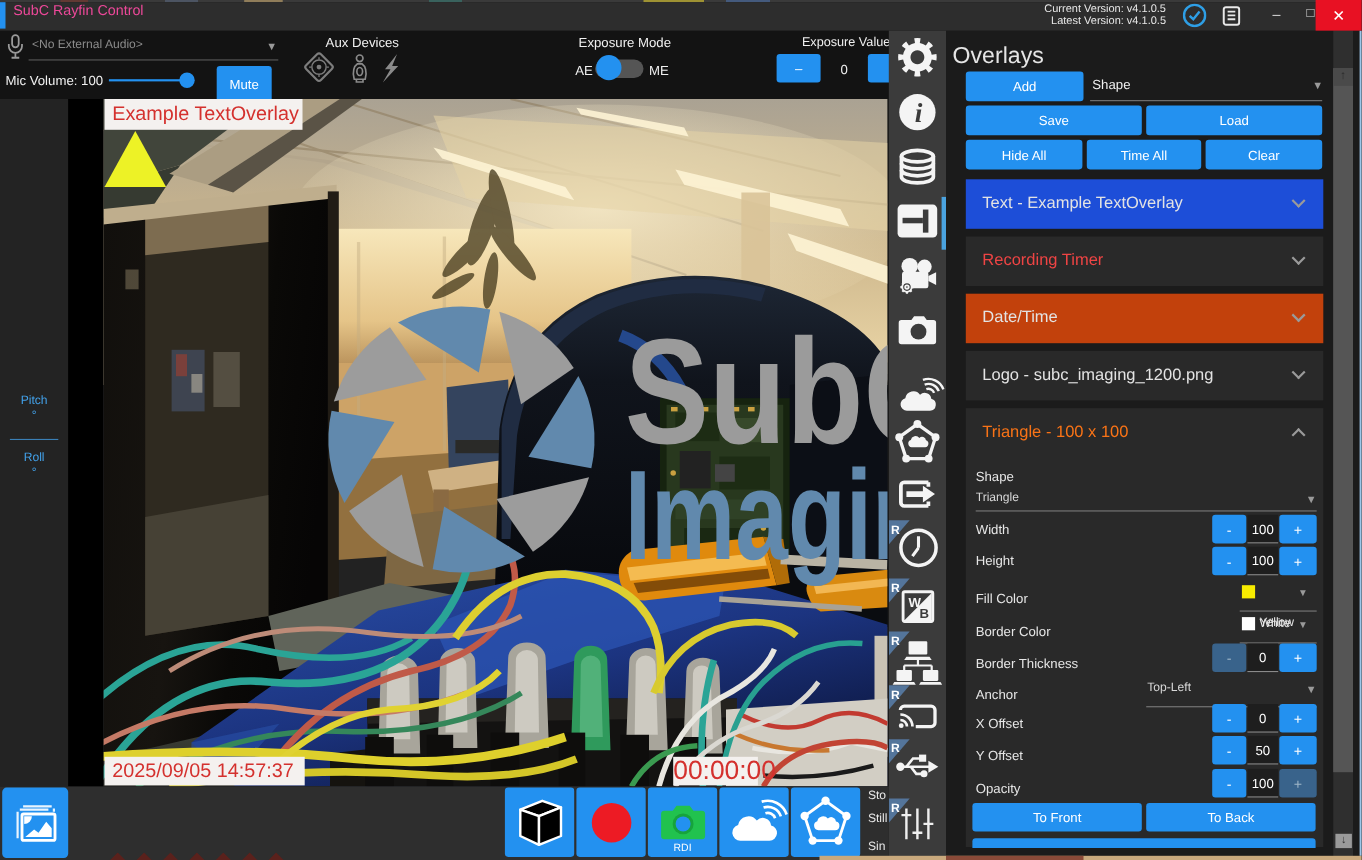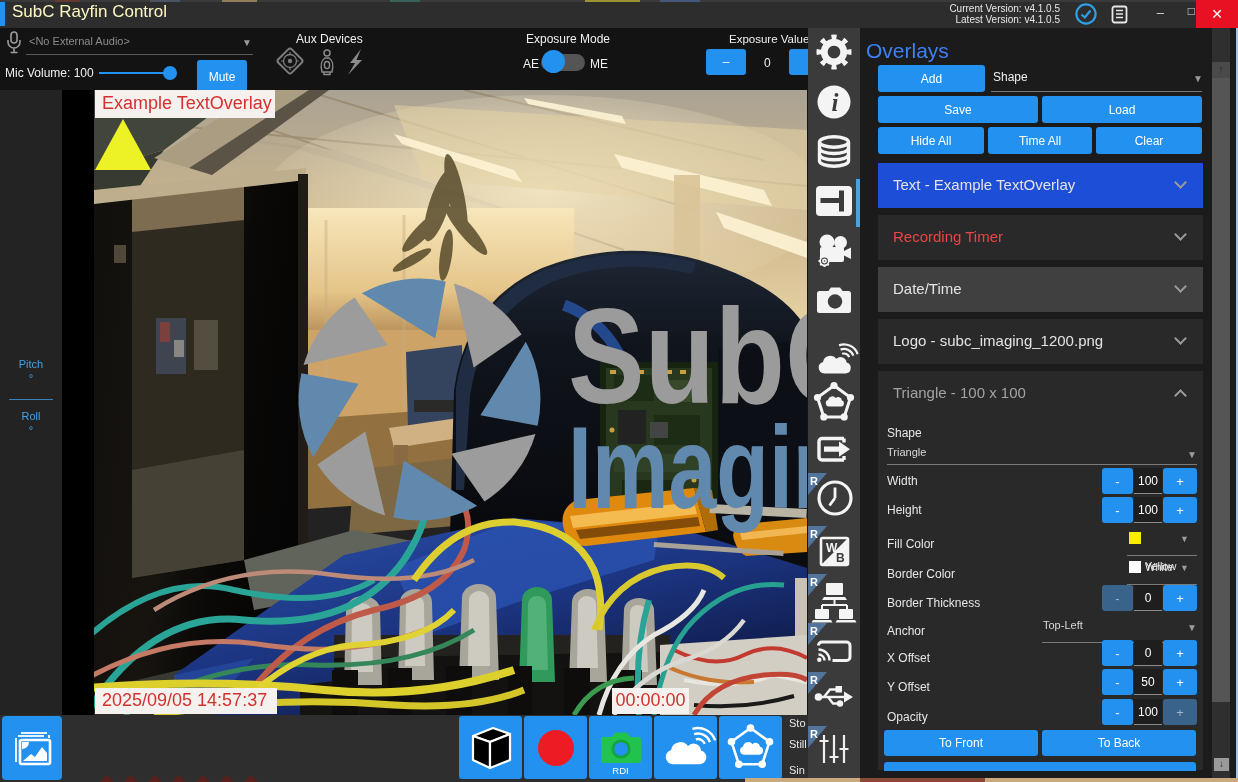--- a/index.html
+++ b/index.html
@@ -31,21 +31,21 @@
   <div class="abs" id="sliver" style="left:0;top:0;width:1238px;height:2px;background:#3a3a3a;"></div>
   <div class="abs" style="left:55px;top:0;width:25px;height:2px;background:#6a3a32;opacity:0.85;"></div>
   <div class="abs" style="left:150px;top:0;width:30px;height:2px;background:#50596a;opacity:0.85;"></div>
   <div class="abs" style="left:222px;top:0;width:35px;height:2px;background:#a08a60;opacity:0.85;"></div>
   <div class="abs" style="left:390px;top:0;width:30px;height:2px;background:#3a6a64;opacity:0.85;"></div>
   <div class="abs" style="left:585px;top:0;width:55px;height:2px;background:#b0a233;opacity:0.85;"></div>
   <div class="abs" style="left:660px;top:0;width:40px;height:2px;background:#47608a;opacity:0.85;"></div>
 
   <div class="abs" id="titlebar" style="left:0;top:2px;width:1238px;height:26px;background:#2d2d2d;">
     <div class="abs" style="left:0;top:0;width:5px;height:24px;background:#2391f0;"></div>
-    <div class="abs" style="left:12px;top:0px;color:#fef9c3;font-size:17px;">SubC Rayfin Control</div>
+    <div class="abs" style="left:12px;top:0px;color:#ec4899;font-size:13px;">SubC Rayfin Control</div>
     <div class="abs" style="right:178px;top:1px;color:#e8e8e8;font-size:10px;text-align:right;line-height:11px;">Current Version: v4.1.0.5<br>Latest Version: v4.1.0.5</div>
     <div class="abs" id="chk" style="right:141px;top:1px;width:22px;height:22px;">
       <svg width="22" height="22" viewBox="0 0 22 22">
         <circle cx="11" cy="11" r="9.6" fill="none" stroke="#2e9fe6" stroke-width="2.2"></circle>
         <path d="M6.5,11.5 L9.8,14.5 L15.5,7.5" fill="none" stroke="#2e9fe6" stroke-width="2.2"></path>
       </svg>
     </div>
     <div class="abs" id="doc" style="right:109px;top:3px;width:19px;height:19px;">
       <svg width="19" height="19" viewBox="0 0 19 19">
         <rect x="2.5" y="1.5" width="14" height="16" rx="2" fill="none" stroke="#e8e8e8" stroke-width="1.8"></rect>
@@ -350,21 +350,21 @@
     <g font-family="Liberation Sans, sans-serif" font-weight="bold">
       <text x="474" y="313" font-size="136" fill="#9b9b9b" textLength="300" lengthAdjust="spacingAndGlyphs">SubC</text>
       <text x="474" y="418" font-size="116" fill="#6189ad" textLength="330" lengthAdjust="spacingAndGlyphs">Imaging</text>
     </g>
   </svg>
   </div>
 
   <div class="abs" style="left:95px;top:90px;width:180px;height:28px;background:#f4f1ef;color:#d4312e;font-size:18px;line-height:27px;padding-left:7px;">Example TextOverlay</div>
   <div class="abs" style="left:95px;top:119px;width:0;height:0;border-left:28.5px solid transparent;border-right:28.5px solid transparent;border-bottom:51px solid #edf226;"></div>
   <div class="abs" style="left:95px;top:688px;width:182px;height:26px;background:#f4f1ef;color:#d4312e;font-size:18px;line-height:25px;padding-left:7px;">2025/09/05 14:57:37</div>
-  <div class="abs" style="left:612px;top:688px;width:77px;height:26px;background:#f4f1ef;color:#d4312e;font-size:18px;line-height:25px;text-align:center;">00:00:00</div>
+  <div class="abs" style="left:612px;top:688px;width:77px;height:26px;background:#f4f1ef;color:#d4312e;font-size:24px;line-height:25px;text-align:center;">00:00:00</div>
 
   <div class="abs" id="bottombar" style="left:0;top:715px;width:808px;height:67px;background:#2e2e2e;">
     <div class="abs btn" style="left:2px;top:1px;width:60px;height:64px;border-radius:4px;" id="galbtn">
       <svg width="42" height="40" viewBox="0 0 42 40">
         <g fill="none" stroke="#fff" stroke-width="2">
           <path d="M7,8 L33,8 M5,10 L5,34" opacity="0.9"></path>
           <path d="M10,5 L36,5 M38,7 L38,10" opacity="0.9"></path>
         </g>
         <rect x="9" y="12" width="30" height="24" rx="1.5" fill="none" stroke="#fff" stroke-width="2.6"></rect>
         <path d="M11,14 h7 a7,7 0 0 1 -7,7 Z" fill="#fff"></path>
@@ -560,49 +560,49 @@
       <g>
             <path d="M0,698 L19,698 L0,720 Z" fill="#54759b"></path>
             <text x="2" y="710" font-size="11" font-weight="bold" fill="#fff">R</text>
           </g>
     </g>
     <rect x="48" y="151" width="4" height="48" fill="#4aa3df"></rect>
   </svg>
   </div>
 
   <div class="abs" id="panel" style="left:860px;top:28px;width:352px;height:754px;background:#1b1b1b;">
-    <div class="abs" style="left:6px;top:11px;color:#3b82f6;font-size:21px;">Overlays</div>
+    <div class="abs" style="left:6px;top:11px;color:#e5e5e5;font-size:21px;">Overlays</div>
     <div class="abs btn" style="left:18px;top:37px;width:107px;height:27px;">Add</div>
     <div class="abs" style="left:133px;top:42px;color:#f0f0f0;font-size:12px;">Shape</div>
     <div class="abs chev" style="left:333px;top:45px;">▼</div>
     <div class="abs" style="left:131px;top:63px;width:211px;height:1px;background:#777;"></div>
     <div class="abs btn" style="left:182px;top:68px;width:160px;height:27px;">Load</div>
     <div class="abs btn" style="left:18px;top:68px;width:160px;height:27px;">Save</div>
     <div class="abs btn" style="left:18px;top:99px;width:106px;height:27px;">Hide All</div>
     <div class="abs btn" style="left:128px;top:99px;width:104px;height:27px;">Time All</div>
     <div class="abs btn" style="left:236px;top:99px;width:106px;height:27px;">Clear</div>
 
     <div class="abs sect" style="left:18px;top:135px;width:325px;height:45px;background:#1d4ed8;">
       <div class="abs" style="left:15px;top:13px;color:#e3e3e3;font-size:15px;">Text - Example TextOverlay</div>
       <div class="abs vee" style="right:18px;top:15px;"></div>
     </div>
     <div class="abs sect" style="left:18px;top:187px;width:325px;height:45px;background:#292929;">
       <div class="abs" style="left:15px;top:13px;color:#ef4444;font-size:15px;">Recording Timer</div>
       <div class="abs vee" style="right:18px;top:15px;"></div>
     </div>
-    <div class="abs sect" style="left:18px;top:239px;width:325px;height:45px;background:#404040;">
+    <div class="abs sect" style="left:18px;top:239px;width:325px;height:45px;background:#c2410c;">
       <div class="abs" style="left:15px;top:13px;color:#e3e3e3;font-size:15px;">Date/Time</div>
       <div class="abs vee" style="right:18px;top:15px;"></div>
     </div>
     <div class="abs sect" style="left:18px;top:291px;width:325px;height:45px;background:#292929;padding-left:44px;">
       <div class="abs" style="left:15px;top:13px;color:#e3e3e3;font-size:15px;">Logo - subc_imaging_1200.png</div>
       <div class="abs vee" style="right:18px;top:15px;"></div>
     </div>
     <div class="abs sect" style="left:18px;top:343px;width:325px;height:399px;background:#292929;">
-      <div class="abs" style="left:15px;top:13px;color:#a3a3a3;font-size:15px;">Triangle - 100 x 100</div>
+      <div class="abs" style="left:15px;top:13px;color:#f97316;font-size:15px;">Triangle - 100 x 100</div>
       <div class="abs veeup" style="right:18px;top:20px;"></div>
     </div>
     <div class="abs lbl" style="left:27px;top:398px;">Shape</div>
     <div class="abs" style="left:27px;top:418px;color:#d8d8d8;font-size:11px;">Triangle</div>
     <div class="abs chev" style="left:327px;top:421px;">▼</div>
     <div class="abs" style="left:27px;top:436px;width:310px;height:1px;background:#7a7a7a;"></div>
 
     <div class="abs lbl" style="left:27px;top:446px;">Width</div>
     <div class="abs step" style="left:242px;top:440px;">
         <div class="sm">-</div>

